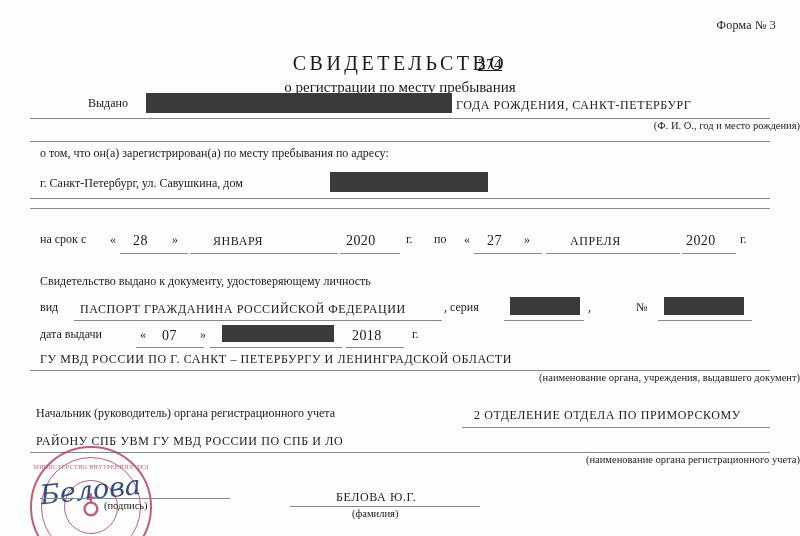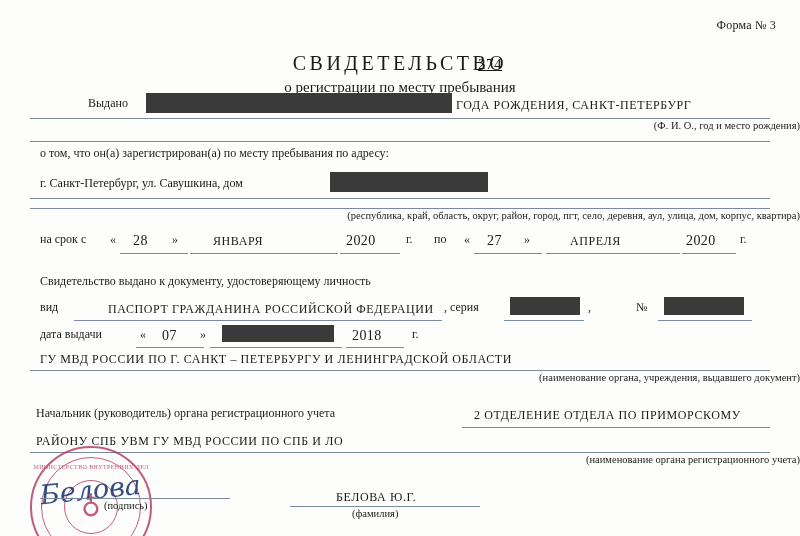--- a/index.html
+++ b/index.html
@@ -168,21 +168,20 @@
 
   <div class="line" style="left:30px; top:141px; width:740px;"></div>
 
   <div class="txt" style="left:40px; top:176px;">г. Санкт-Петербург, ул. Савушкина, дом</div>
 
   <div class="txt" style="left:40px; top:146px;">о том, что он(а) зарегистрирован(а) по месту пребывания по адресу:</div>
   <div class="redact" style="left:330px; top:172px; width:158px; height:20px;"></div>
   <div class="line" style="left:30px; top:198px; width:740px;"></div>
 
   <div class="line" style="left:30px; top:208px; width:740px;"></div>
-  <div class="txt small center" style="top:210px;">(республика, край, область, округ, район, город, пгт, село, деревня, аул, улица, дом, корпус, квартира)</div>
 
   <div class="txt" style="left:40px; top:232px;">на срок с</div>
   <div class="txt" style="left:110px; top:232px;">«</div>
   <div class="txt hand" style="left:133px; top:233px;">28</div>
   <div class="txt" style="left:172px; top:232px;">»</div>
   <div class="txt caps" style="left:213px; top:234px;">ЯНВАРЯ</div>
   <div class="txt hand" style="left:346px; top:233px;">2020</div>
   <div class="txt" style="left:406px; top:232px;">г.</div>
   <div class="txt" style="left:434px; top:232px;">по</div>
   <div class="txt" style="left:464px; top:232px;">«</div>
@@ -194,21 +193,21 @@
   <div class="line" style="left:120px; top:253px; width:68px;"></div>
   <div class="line" style="left:190px; top:253px; width:148px;"></div>
   <div class="line" style="left:340px; top:253px; width:60px;"></div>
   <div class="line" style="left:474px; top:253px; width:68px;"></div>
   <div class="line" style="left:546px; top:253px; width:134px;"></div>
   <div class="line" style="left:682px; top:253px; width:54px;"></div>
 
   <div class="txt" style="left:40px; top:274px;">Свидетельство выдано к документу, удостоверяющему личность</div>
 
   <div class="txt" style="left:40px; top:300px;">вид</div>
-  <div class="txt caps" style="left:80px; top:302px;margin-left:28px;">ПАСПОРТ ГРАЖДАНИНА РОССИЙСКОЙ ФЕДЕРАЦИИ</div>
+  <div class="txt caps" style="left:80px; top:302px;">ПАСПОРТ ГРАЖДАНИНА РОССИЙСКОЙ ФЕДЕРАЦИИ</div>
   <div class="line" style="left:74px; top:320px; width:368px;"></div>
   <div class="txt" style="left:444px; top:300px;">, серия</div>
   <div class="redact" style="left:510px; top:297px; width:70px; height:18px;"></div>
   <div class="line" style="left:504px; top:320px; width:80px;"></div>
   <div class="txt" style="left:588px; top:300px;">,</div>
   <div class="txt" style="left:636px; top:300px;">№</div>
   <div class="redact" style="left:664px; top:297px; width:80px; height:18px;"></div>
   <div class="line" style="left:658px; top:320px; width:94px;"></div>
 
   <div class="txt" style="left:40px; top:327px;">дата выдачи</div>

